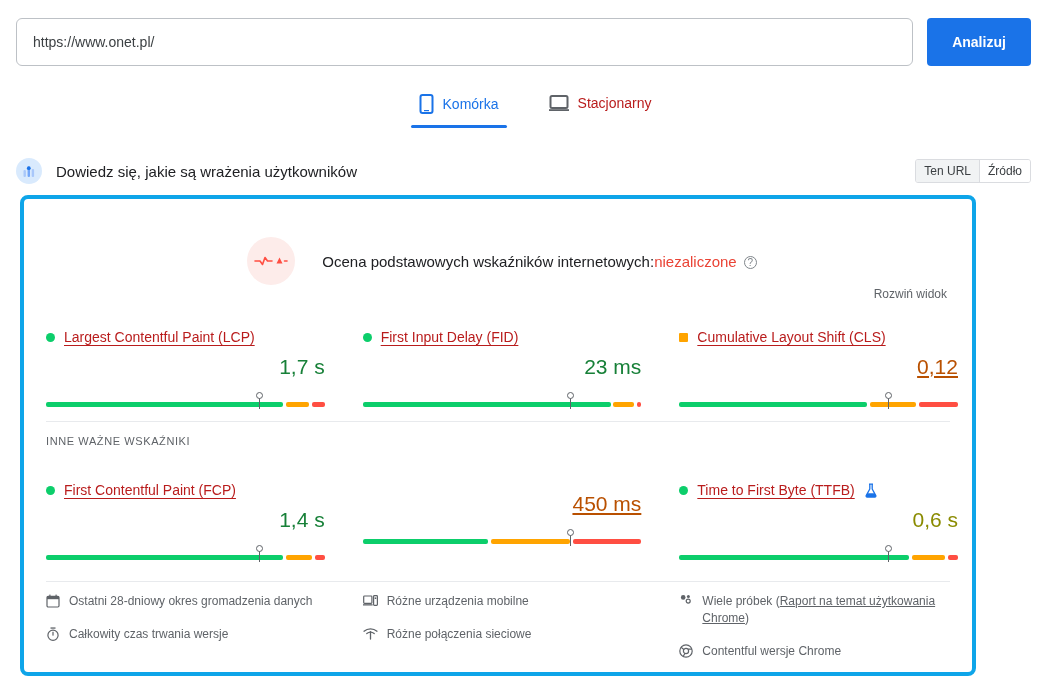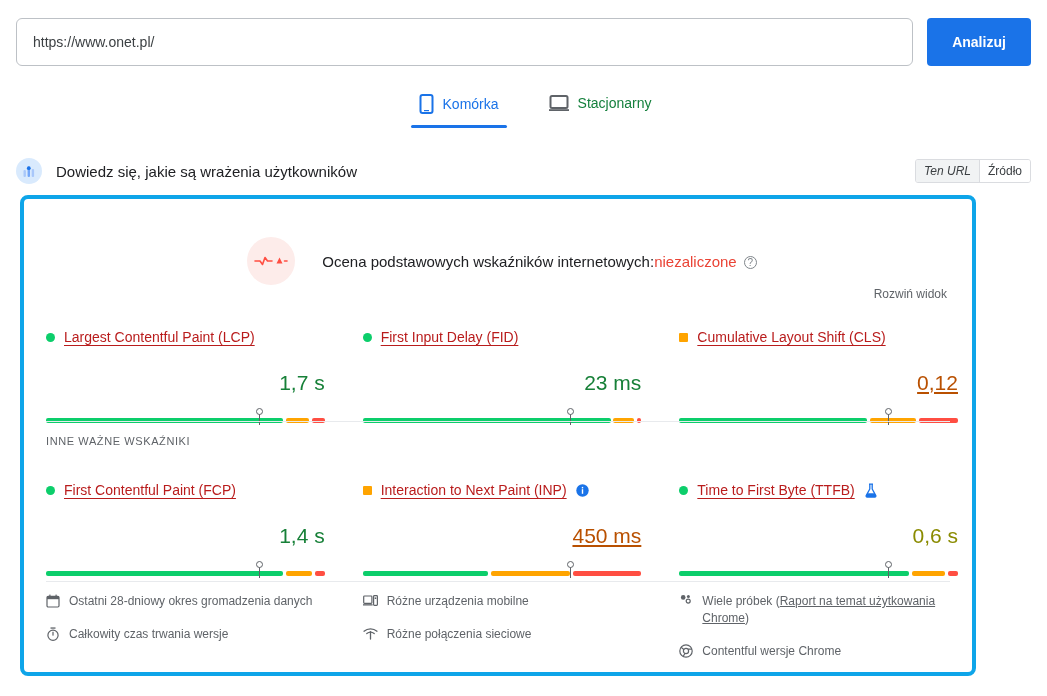--- a/index.html
+++ b/index.html
@@ -50,21 +50,21 @@
   .tabs {
     position: absolute; left: 0; top: 88px; width: 1047px;
     display: flex; justify-content: center; align-items: flex-start; gap: 34px; padding-left: 23px;
   }
   .tab {
     display: flex; align-items: center; gap: 9px;
     padding: 6px 8px 14px 8px;
     font-size: 14px; cursor: pointer; position: relative;
   }
   .tab.active { color: #1a73e8; }
-  .tab.inactive { color: #15803d; }
+  .tab.inactive { color: #b91c1c; }
   .tab .underline {
     position: absolute; left: 0; right: 0; bottom: 0;
     height: 3px; background: #1a73e8; border-radius: 2px;
   }
   .ico { display: inline-block; line-height: 0; }
 
   
   .fd-head {
     position: absolute; left: 16px; top: 157px;
     width: 1015px; height: 28px;
@@ -77,21 +77,21 @@
   }
   .fd-title { font-size: 15px; color: #202124; margin-left: 14px; }
   .seg {
     margin-left: auto; display: flex; height: 24px;
     border: 1px solid #dadce0; border-radius: 3px; overflow: hidden;
   }
   .seg div {
     display: flex; align-items: center; padding: 0 8px;
     font-size: 12px; color: #3c4043; cursor: pointer; background: #fff;
   }
-  .seg div.sel { background: #f1f3f4; font-style: italic; }
+  .seg div.sel { background: #f1f3f4; }
   .seg div + div { border-left: 1px solid #dadce0; }
 
   
   .card {
     position: absolute; left: 20px; top: 195px;
     width: 956px; height: 481px;
     border: 4px solid #0ea5e9; border-radius: 8px;
     background: #fff;
   }
   .assess {
@@ -126,21 +126,21 @@
   .metric { position: relative; }
   .m-head { display: flex; align-items: center; gap: 9px; }
   .dot { width: 9px; height: 9px; flex: 0 0 auto; }
   .dot.green { background: #0cce6b; border-radius: 50%; }
   .dot.orange { background: #ffa400; border-radius: 1px; }
   .m-name {
     font-size: 14px; color: #b91c1c;
     text-decoration: underline; text-underline-offset: 3px; cursor: pointer;
   }
   .m-value {
-    margin-top: 26px; text-align: right; font-size: 21px; height: 26px;
+    margin-top: 10px; text-align: right; font-size: 21px; height: 26px;
   }
   .m-value.green { color: #178038; }
   .m-value.orange { color: #b95000; text-decoration: underline; }
   .m-value.olive { color: #8a8b00; }
 
   .bar-wrap { position: relative; margin-top: 12px; height: 16px; }
   .bar { position: absolute; left: 0; right: 0; top: 9px; height: 5px; display: flex; }
   .bar i { height: 5px; display: block; border-radius: 2px; }
   .bar i.g { background: #0cce6b; }
   .bar i.o { background: #ffa400; }
@@ -323,31 +323,20 @@
               <i class="gap" style="width:1%"></i>
               <i class="o" style="width:9.5%"></i>
               <i class="gap" style="width:1%"></i>
               <i class="r" style="width:3.5%"></i>
             </div>
           <div class="needle" style="left:76.5%"></div>
         </div>
       </div>
 
       <div class="metric">
-        <div class="m-head">
-          <span class="dot orange"></span>
-          <span class="m-name">Interaction to Next Paint (INP)</span>
-          <span class="ico">
-            <svg width="13" height="13" viewBox="0 0 13 13">
-              <circle cx="6.5" cy="6.5" r="6.2" fill="#1a73e8"></circle>
-              <rect x="5.8" y="5.2" width="1.4" height="4.6" fill="#fff"></rect>
-              <rect x="5.8" y="2.9" width="1.4" height="1.5" fill="#fff"></rect>
-            </svg>
-          </span>
-        </div>
         <div class="m-value orange">450 ms</div>
         <div class="bar-wrap">
           <div class="bar">
               <i class="g" style="width:45%"></i>
               <i class="gap" style="width:1%"></i>
               <i class="o" style="width:28.5%"></i>
               <i class="gap" style="width:1%"></i>
               <i class="r" style="width:24.5%"></i>
             </div>
           <div class="needle" style="left:74.5%"></div>

